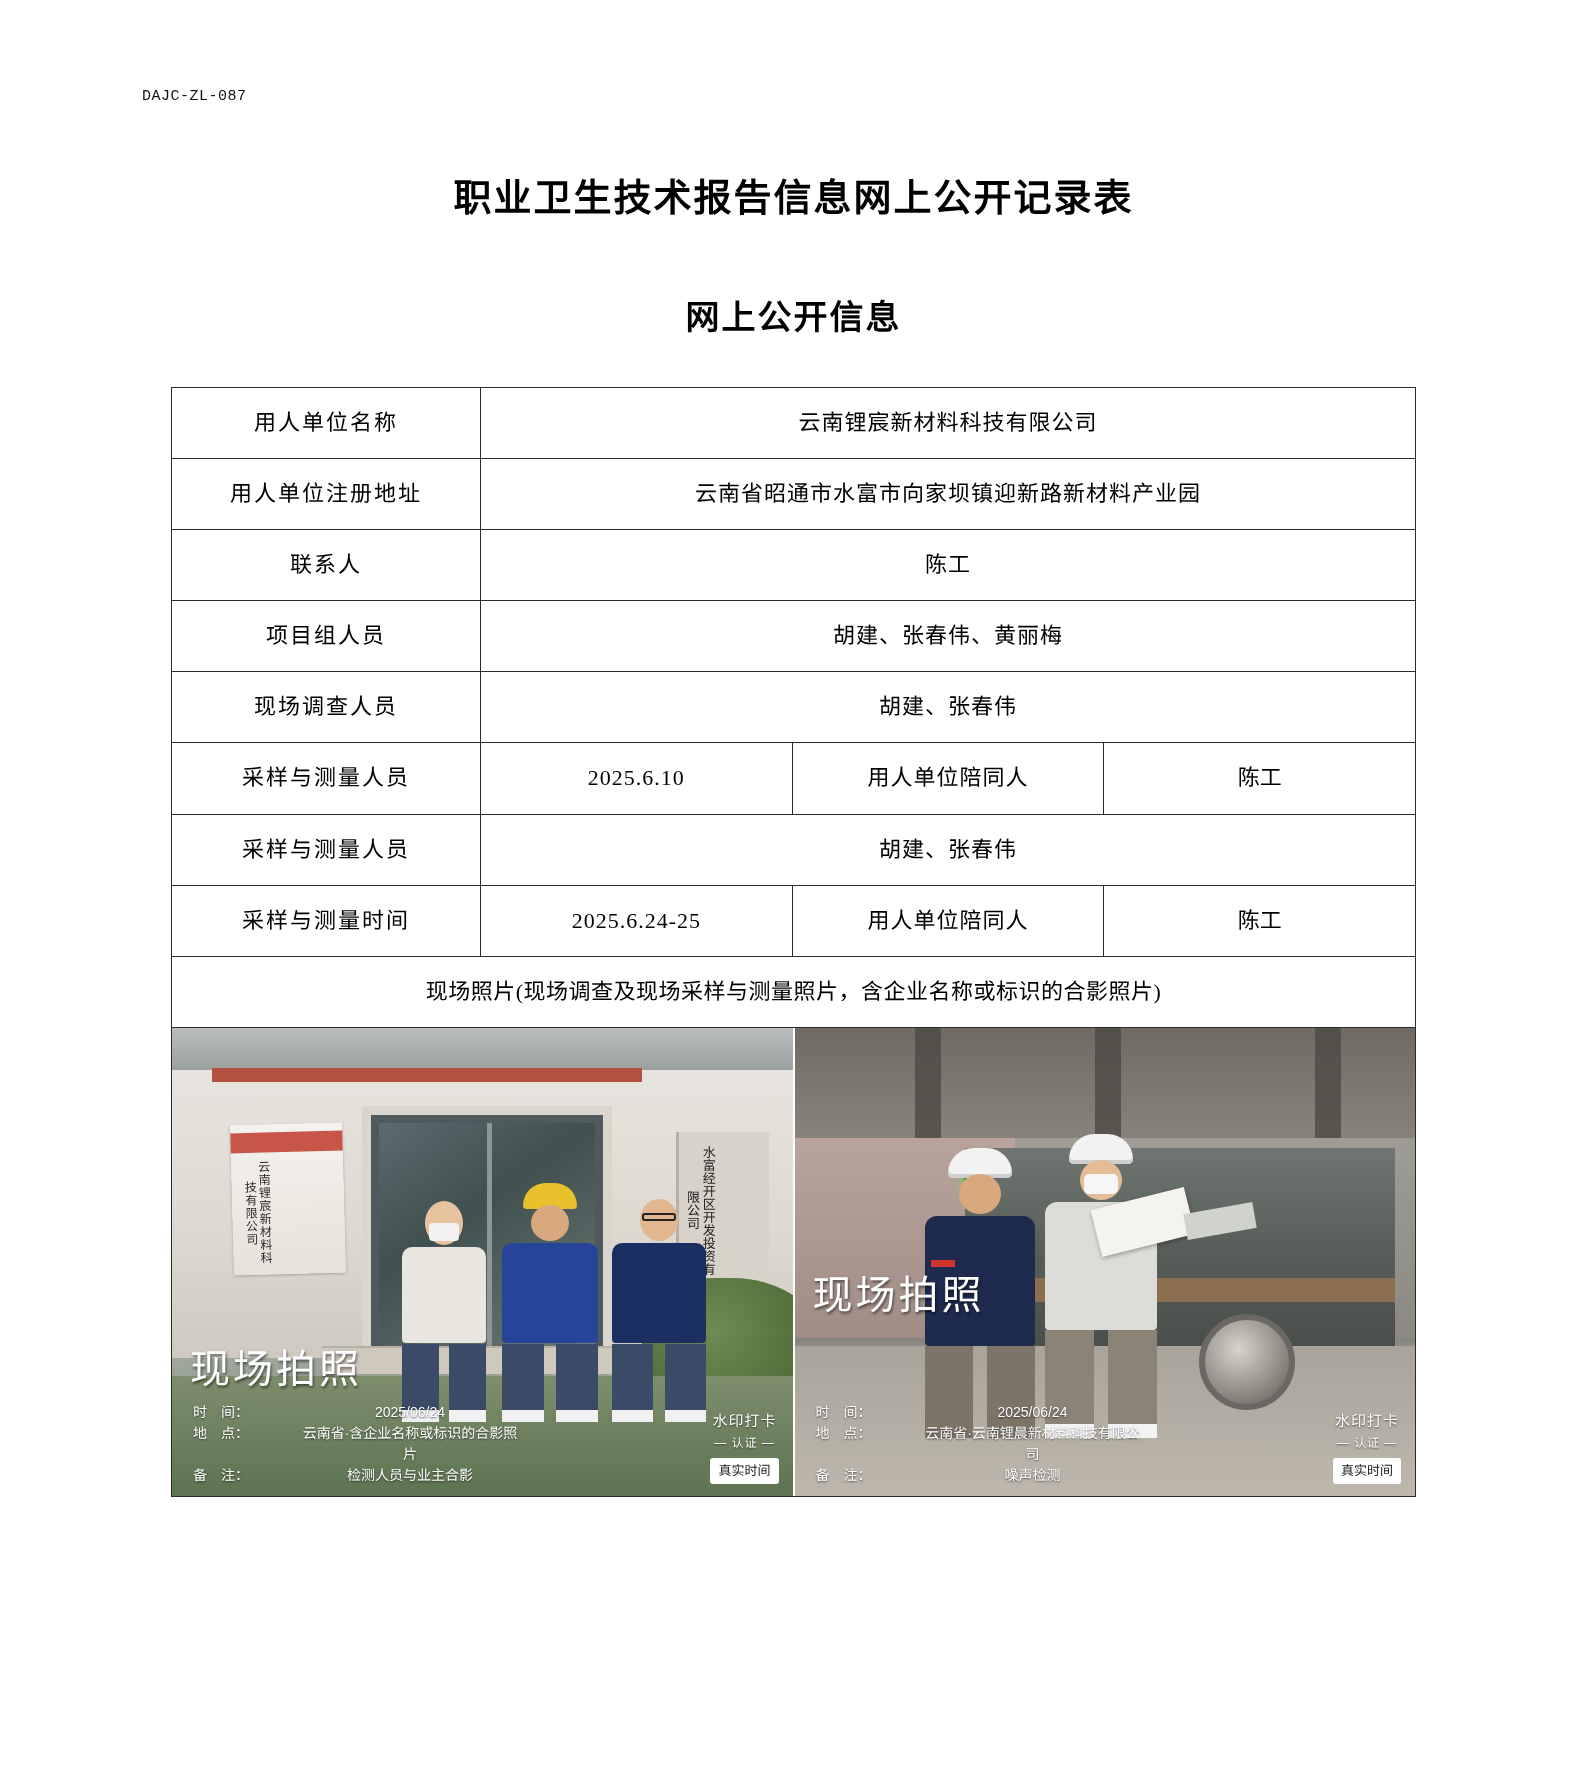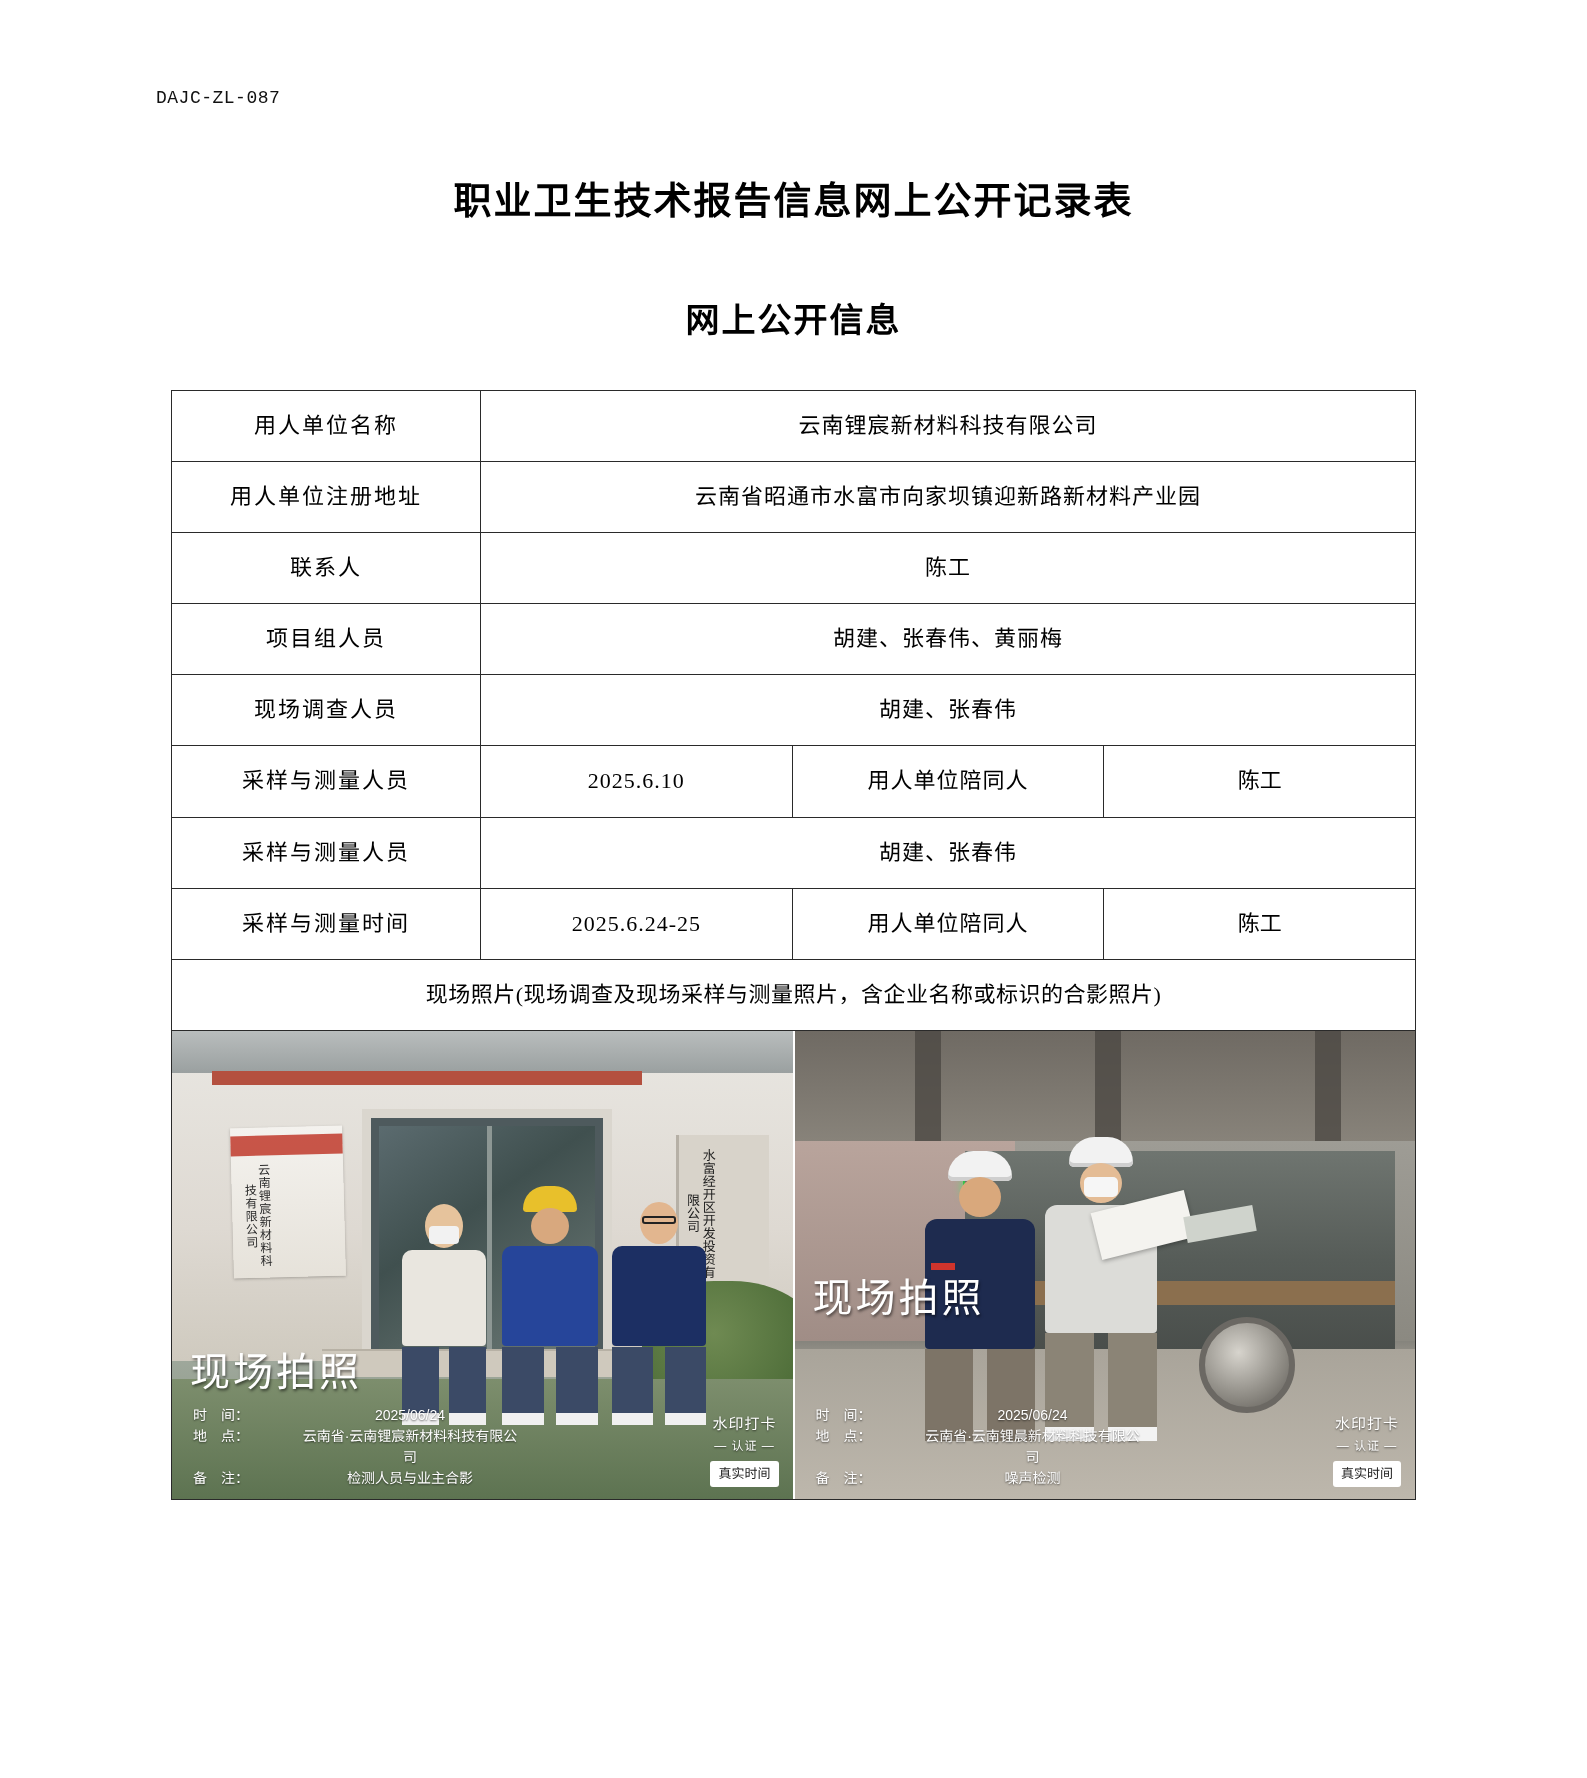--- a/index.html
+++ b/index.html
@@ -16,24 +16,24 @@
   }
   .page {
     width: 1587px;
     min-height: 1778px;
     box-sizing: border-box;
     padding: 88px 140px 40px 140px;
     position: relative;
   }
   .doc-code {
     font-family: "Liberation Mono", "DejaVu Sans Mono", monospace;
-    font-size: 18px;
+    font-size: 15px;
     letter-spacing: 0.5px;
     color: #111;
-    margin-left: 16px;
+    margin-left: 2px;
   }
   .title-main {
     text-align: center;
     font-size: 38px;
     font-weight: 700;
     letter-spacing: 2px;
     margin-top: 62px;
     color: #000;
     font-family: "Liberation Serif", "DejaVu Serif", serif;
   }
@@ -396,21 +396,21 @@
               </div>
 
               <div class="wm-title">现场拍照</div>
               <div class="wm-lines">
                 <div class="wm-row">
                   <span class="wm-key">时　间：</span>
                   <span class="wm-val">2025/06/24</span>
                 </div>
                 <div class="wm-row">
                   <span class="wm-key">地　点：</span>
-                  <span class="wm-val">云南省·云南锂宸新材料科技有限公司</span>
+                  <span class="wm-val">云南省·含企业名称或标识的合影照片</span>
                 </div>
                 <div class="wm-row">
                   <span class="wm-key">备　注：</span>
                   <span class="wm-val">检测人员与业主合影</span>
                 </div>
               </div>
               <div class="wm-badge">
                 <div class="b1">水印打卡</div>
                 <div class="b2">— 认证 —</div>
                 <div class="b3">真实时间</div>

